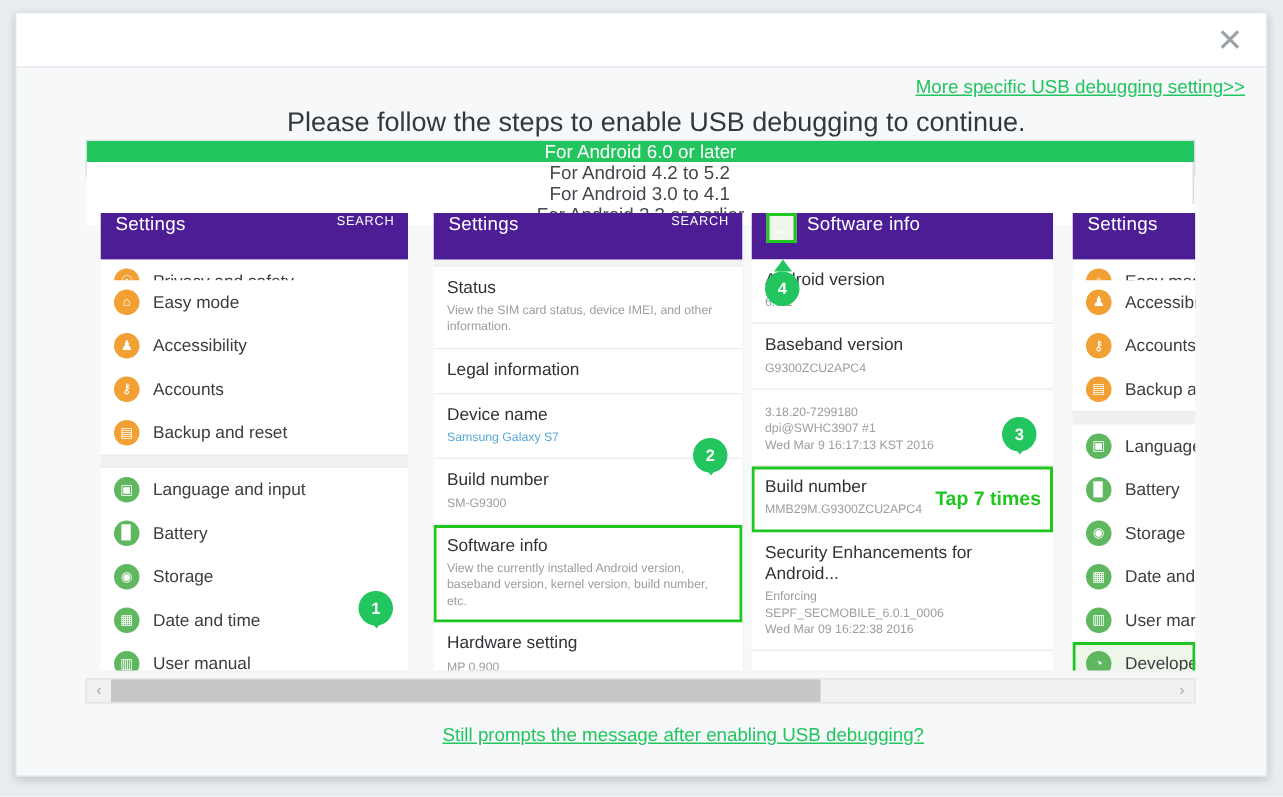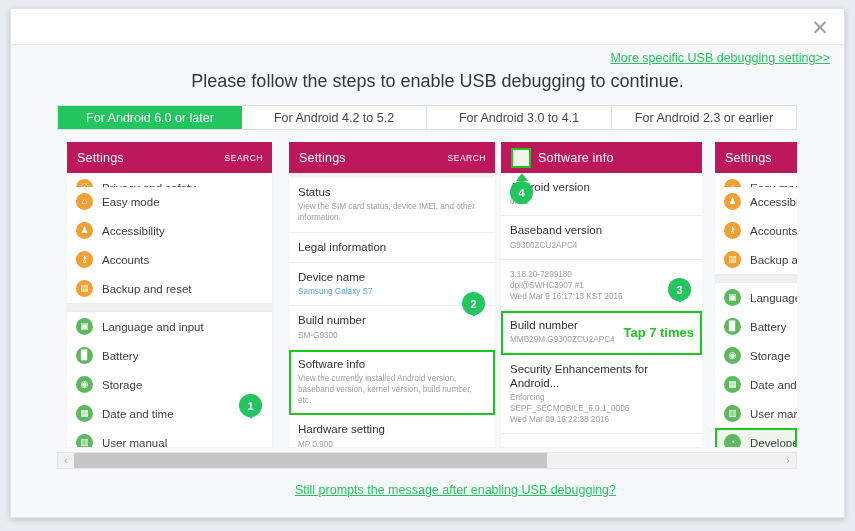--- a/index.html
+++ b/index.html
@@ -32,22 +32,22 @@
     white-space:nowrap;
   }
 
   .headline{
     position:absolute;left:10px;top:62px;width:100%;text-align:center;
     font-size:18px;color:#33383d;font-weight:400;
   }
 
   
   .tabs{
-    position:absolute;left:46px;top:96px;width:740px;height:25px;
-    display:flex;border:1px solid #dcdfe3;background:#fff;box-sizing:border-box;
+    position:absolute;left:46px;top:84px;width:740px;height:25px;
+    display:flex;border:1px solid #dcdfe3;background:#fff;box-sizing:border-box;flex-direction:column;
   }
   .tab{
     flex:1;display:flex;align-items:center;justify-content:center;
     font-size:12.5px;color:#44484d;cursor:pointer;
     border-right:1px solid #dcdfe3;box-sizing:border-box;background:#fff;
   }
   .tab:last-child{border-right:none;}
   .tab.active{background:#22c55e;color:#fff;border-right:none;}
 
   
@@ -58,21 +58,21 @@
   .panel{
     position:absolute;top:0;background:#fff;height:305px;overflow:hidden;
     box-shadow:0 0 2px rgba(0,0,0,.06);
   }
   .p1{left:10px;width:205px;}
   .p2{left:232px;width:206px;}
   .p3{left:444px;width:201px;}
   .p4{left:658px;width:82px;}
 
   .pbar{
-    height:31px;background:#be185d;color:#fff;display:flex;align-items:center;
+    height:31px;background:#4c1d95;color:#fff;display:flex;
     padding:0 10px;box-sizing:border-box;position:relative;
   }
   .pbar .ttl{font-size:12.5px;font-weight:500;letter-spacing:.2px;}
   .pbar .srch{position:absolute;right:9px;font-size:8.5px;letter-spacing:.5px;}
   .pbar .back{
     width:20px;height:20px;display:flex;align-items:center;justify-content:center;
     font-size:15px;margin-right:7px;color:#fff;
   }
 
   

